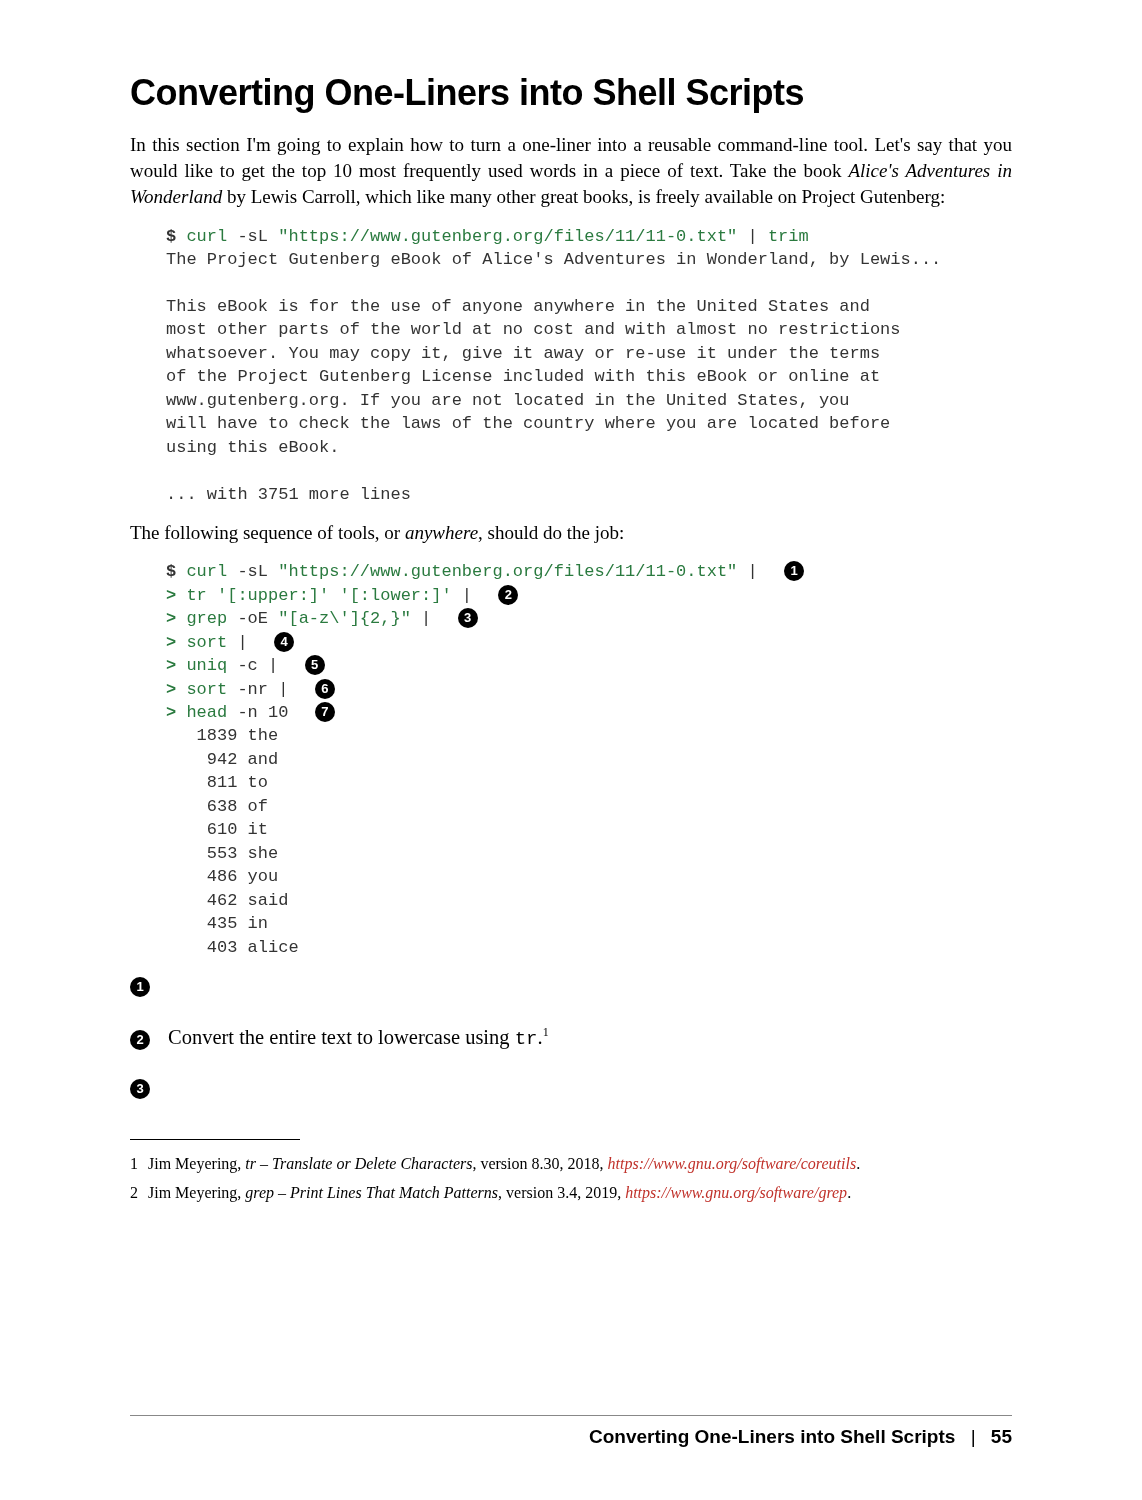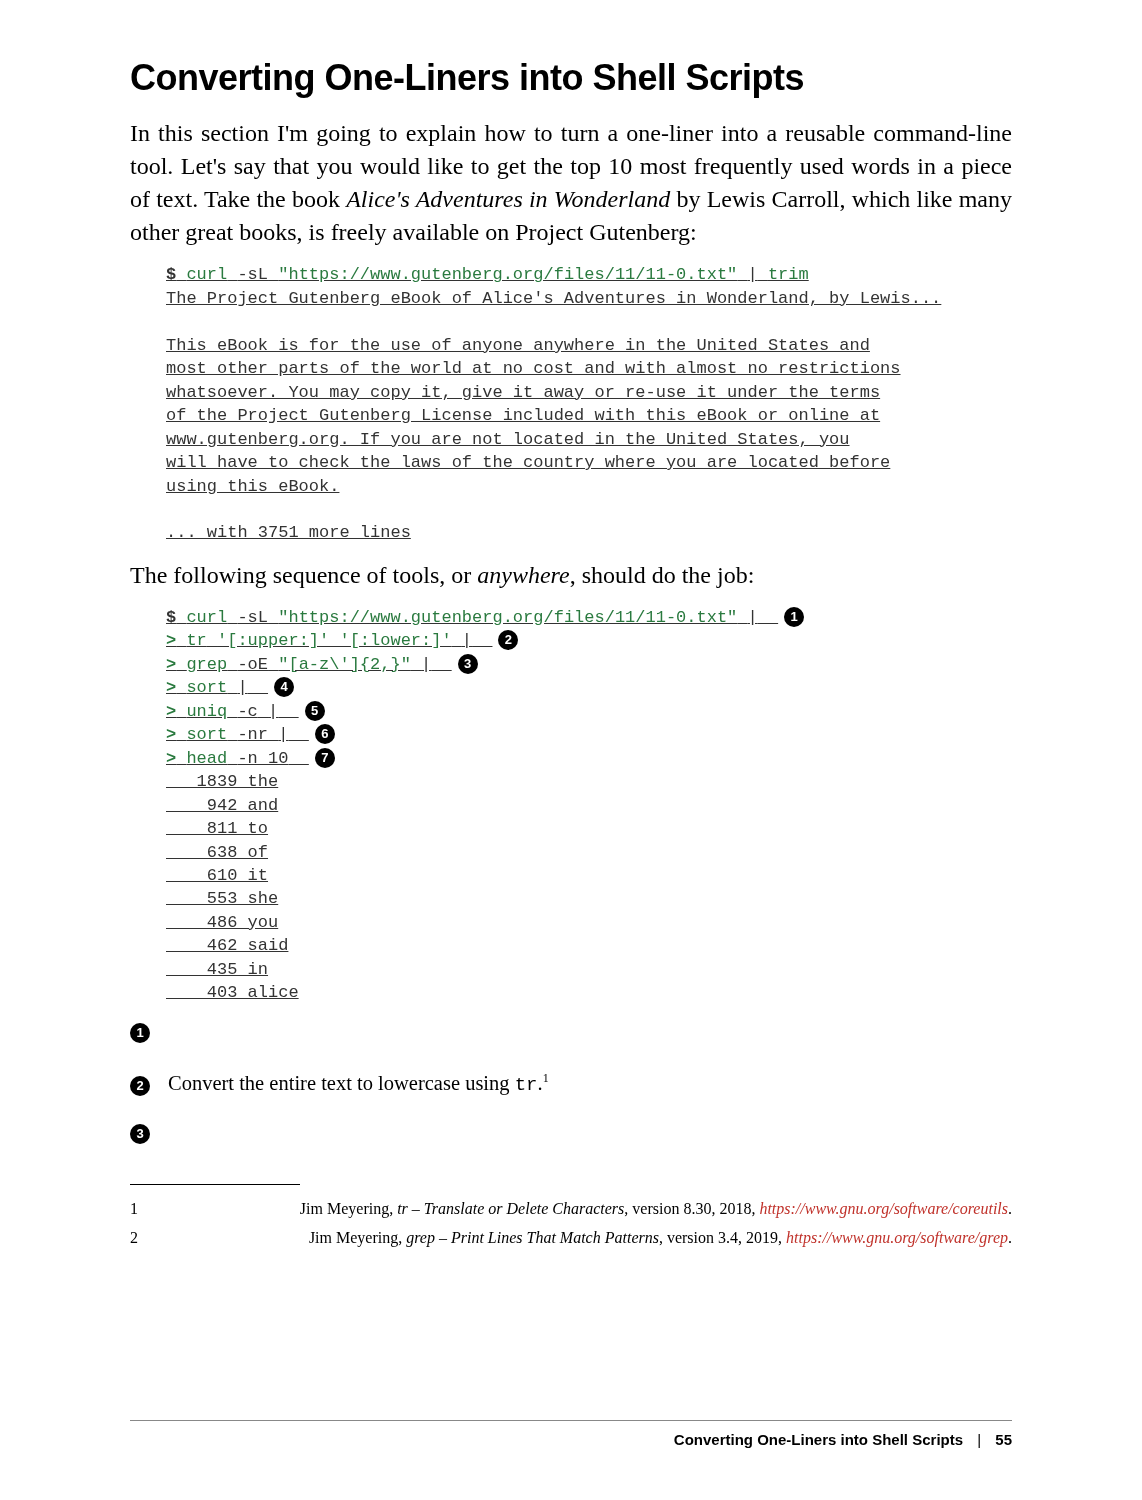--- a/index.html
+++ b/index.html
@@ -7,45 +7,44 @@
     padding: 0;
     background: #fff;
     font-family: Georgia, 'Times New Roman', serif;
     color: #000;
   }
   .page {
     width: 1142px;
     height: 1500px;
     position: relative;
     box-sizing: border-box;
-    padding: 57px 130px 60px 130px;
+    padding: 72px 130px 60px 130px;
   }
   h1.section-title {
     font-family: "Helvetica Neue", Arial, sans-serif;
     font-weight: 800;
     font-size: 36px;
     margin: 0 0 18px 0;
     letter-spacing: -0.5px;
     color: #000;
   }
   p.body {
-    font-size: 24px;
+    font-size: 19px;
     line-height: 1.38;
     margin: 0 0 14px 0;
     text-align: justify;
   }
   em { font-style: italic; }
   .codeblock {
     font-family: "Consolas","Menlo","Courier New",monospace;
     font-size: 17px;
     line-height: 1.38;
     white-space: pre;
     color: #333;
     margin: 6px 0 14px 36px;
-    text-decoration: underline;
   }
   .prompt-dollar { color: #333; font-weight: bold; }
   .cmd   { color: #2a7a3f; }
   .str   { color: #2a7a3f; }
   .pipe  { color: #333; }
   .arg   { color: #333; }
   .cont  { color: #2a7a3f; font-weight: bold; }
   .callout {
     display: inline-block;
     width: 20px; height: 20px;
@@ -94,32 +93,32 @@
     line-height: 1.7;
   }
   .footnote {
     display: flex;
     margin-bottom: 2px;
   }
   .footnote .fn-num {
     width: 18px;
     flex: 0 0 auto;
   }
-  .footnote .fn-body { flex: 1; text-align: right; }
+  .footnote .fn-body { flex: 1; }
   .fn-link { color: #c0312a; font-style: italic; }
   .page-footer {
     position: absolute;
     bottom: 52px;
     right: 130px;
     left: 130px;
     border-top: 1px solid #888;
     padding-top: 10px;
     text-align: right;
     font-family: "Helvetica Neue", Arial, sans-serif;
-    font-size: 15px;
+    font-size: 19px;
   }
   .page-footer .ft-title { font-weight: 700; }
   .page-footer .sep { margin: 0 10px; }
   .page-footer .pn { font-weight: 700; }
 </style>
 </head>
 <body>
 
 <div class="page">
 

